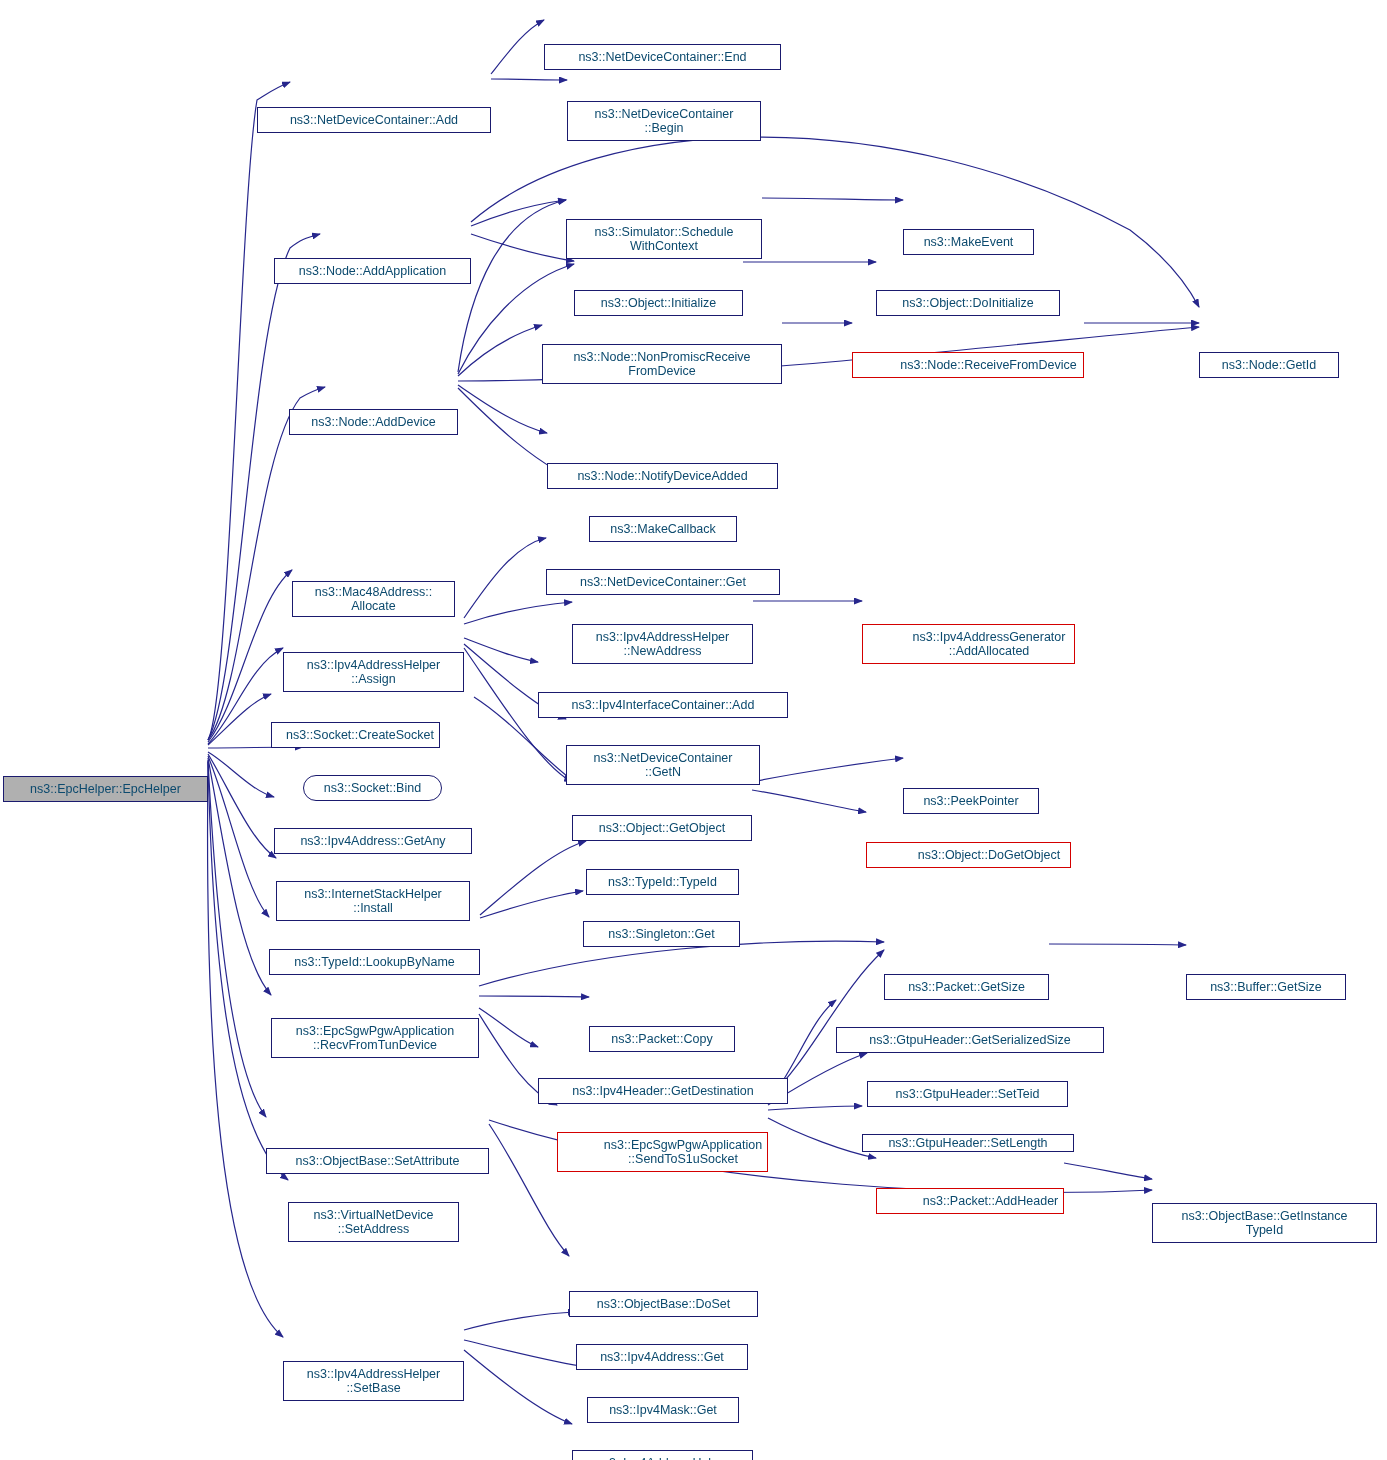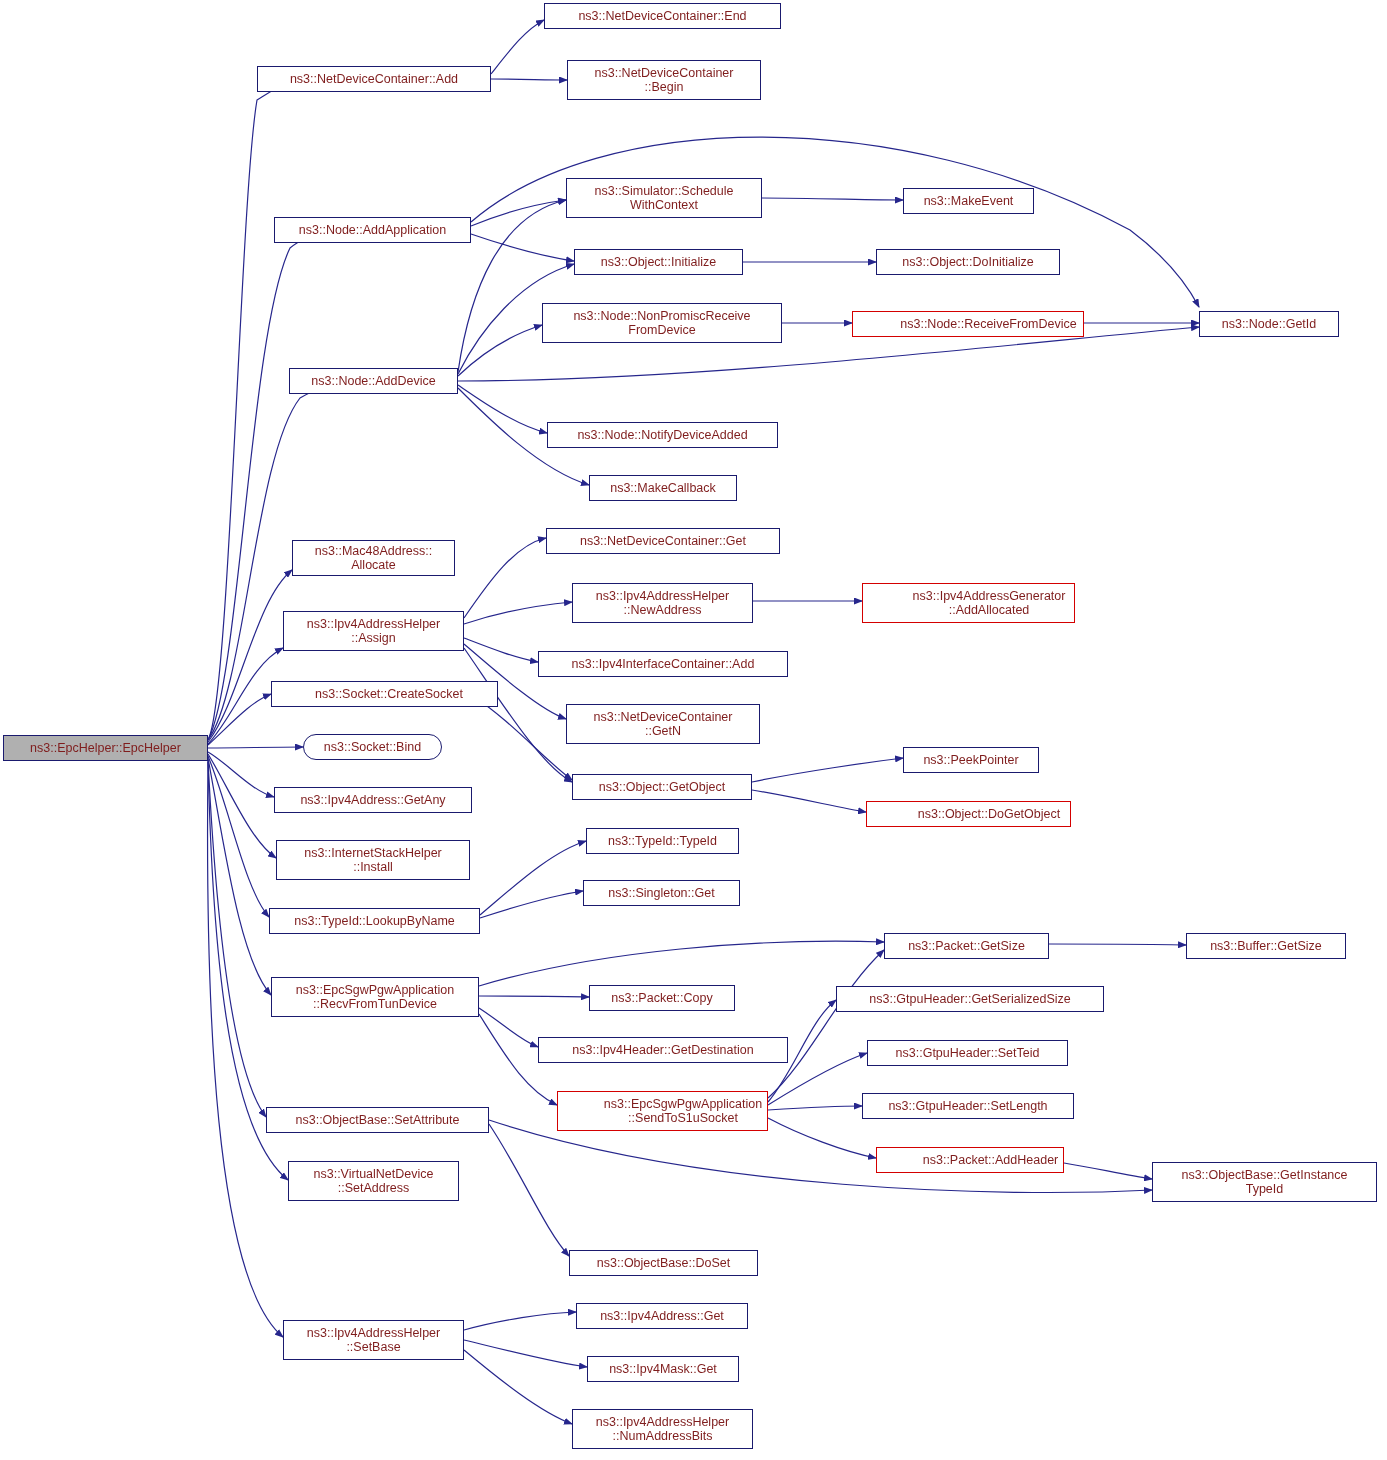--- a/index.html
+++ b/index.html
@@ -21,29 +21,30 @@
     top: 0;
     width: 1387px;
     height: 1460px;
     pointer-events: none;
   }
   .node {
     position: absolute;
     box-sizing: border-box;
     border: 1px solid #1a1a6e;
     background: #ffffff;
-    color: #7f1d1d;
+    color: #0c4a6e;
     font-size: 12.5px;
     line-height: 1.15;
     display: flex;
     align-items: center;
     justify-content: center;
     text-align: center;
     white-space: pre-line;
     padding: 1px 3px;
+    margin-top: 41px;
   }
   .node.red {
     border-color: #d40000;
     padding-left: 44px;
   }
   .node.root {
     background: #b0b0b0;
     border-color: #1a1a6e;
   }
 </style>
@@ -140,40 +141,40 @@
       <div class="node" style="left: 546px; top: 528px; width: 234px; height: 26px;">ns3::NetDeviceContainer::Get</div>
       <div class="node" style="left: 283px; top: 611px; width: 181px; height: 40px;">ns3::Ipv4AddressHelper
 ::Assign</div>
       <div class="node" style="left: 572px; top: 583px; width: 181px; height: 40px;">ns3::Ipv4AddressHelper
 ::NewAddress</div>
       <div class="node red" style="left: 862px; top: 583px; width: 213px; height: 40px;">ns3::Ipv4AddressGenerator
 ::AddAllocated</div>
       <div class="node" style="left: 538px; top: 651px; width: 250px; height: 26px;">ns3::Ipv4InterfaceContainer::Add</div>
       <div class="node" style="left: 566px; top: 704px; width: 194px; height: 40px;">ns3::NetDeviceContainer
 ::GetN</div>
-      <div class="node" style="left: 271px; top: 681px; width: 227px; height: 26px; padding-left: 12px;">ns3::Socket::CreateSocket</div>
+      <div class="node" style="left: 271px; top: 681px; width: 169px; height: 26px; padding-left: 12px;">ns3::Socket::CreateSocket</div>
       <div class="node" style="left: 303px; top: 734px; width: 139px; height: 26px; border-radius: 13px;">ns3::Socket::Bind</div>
       <div class="node" style="left: 274px; top: 787px; width: 198px; height: 26px;">ns3::Ipv4Address::GetAny</div>
       <div class="node" style="left: 572px; top: 774px; width: 180px; height: 26px;">ns3::Object::GetObject</div>
       <div class="node" style="left: 903px; top: 747px; width: 136px; height: 26px;">ns3::PeekPointer</div>
       <div class="node red" style="left: 866px; top: 801px; width: 205px; height: 26px;">ns3::Object::DoGetObject</div>
       <div class="node" style="left: 276px; top: 840px; width: 194px; height: 40px;">ns3::InternetStackHelper
 ::Install</div>
       <div class="node" style="left: 586px; top: 828px; width: 153px; height: 26px;">ns3::TypeId::TypeId</div>
       <div class="node" style="left: 583px; top: 880px; width: 157px; height: 26px;">ns3::Singleton::Get</div>
       <div class="node" style="left: 269px; top: 908px; width: 211px; height: 26px;">ns3::TypeId::LookupByName</div>
       <div class="node" style="left: 271px; top: 977px; width: 208px; height: 40px;">ns3::EpcSgwPgwApplication
 ::RecvFromTunDevice</div>
       <div class="node" style="left: 884px; top: 933px; width: 165px; height: 26px;">ns3::Packet::GetSize</div>
       <div class="node" style="left: 1186px; top: 933px; width: 160px; height: 26px;">ns3::Buffer::GetSize</div>
       <div class="node" style="left: 836px; top: 986px; width: 268px; height: 26px;">ns3::GtpuHeader::GetSerializedSize</div>
       <div class="node" style="left: 589px; top: 985px; width: 146px; height: 26px;">ns3::Packet::Copy</div>
       <div class="node" style="left: 867px; top: 1040px; width: 201px; height: 26px;">ns3::GtpuHeader::SetTeid</div>
       <div class="node" style="left: 538px; top: 1037px; width: 250px; height: 26px;">ns3::Ipv4Header::GetDestination</div>
-      <div class="node" style="left: 862px; top: 1093px; width: 212px; height: 26px;">ns3::GtpuHeader::SetLength</div>
+      <div class="node" style="left: 862px; top: 1093px; width: 212px; height: 18px;">ns3::GtpuHeader::SetLength</div>
       <div class="node red" style="left: 557px; top: 1091px; width: 211px; height: 40px;">ns3::EpcSgwPgwApplication
 ::SendToS1uSocket</div>
       <div class="node red" style="left: 876px; top: 1147px; width: 188px; height: 26px;">ns3::Packet::AddHeader</div>
       <div class="node" style="left: 266px; top: 1107px; width: 223px; height: 26px;">ns3::ObjectBase::SetAttribute</div>
       <div class="node" style="left: 1152px; top: 1162px; width: 225px; height: 40px;">ns3::ObjectBase::GetInstance
 TypeId</div>
       <div class="node" style="left: 288px; top: 1161px; width: 171px; height: 40px;">ns3::VirtualNetDevice
 ::SetAddress</div>
       <div class="node" style="left: 569px; top: 1250px; width: 189px; height: 26px;">ns3::ObjectBase::DoSet</div>
       <div class="node" style="left: 283px; top: 1320px; width: 181px; height: 40px;">ns3::Ipv4AddressHelper

